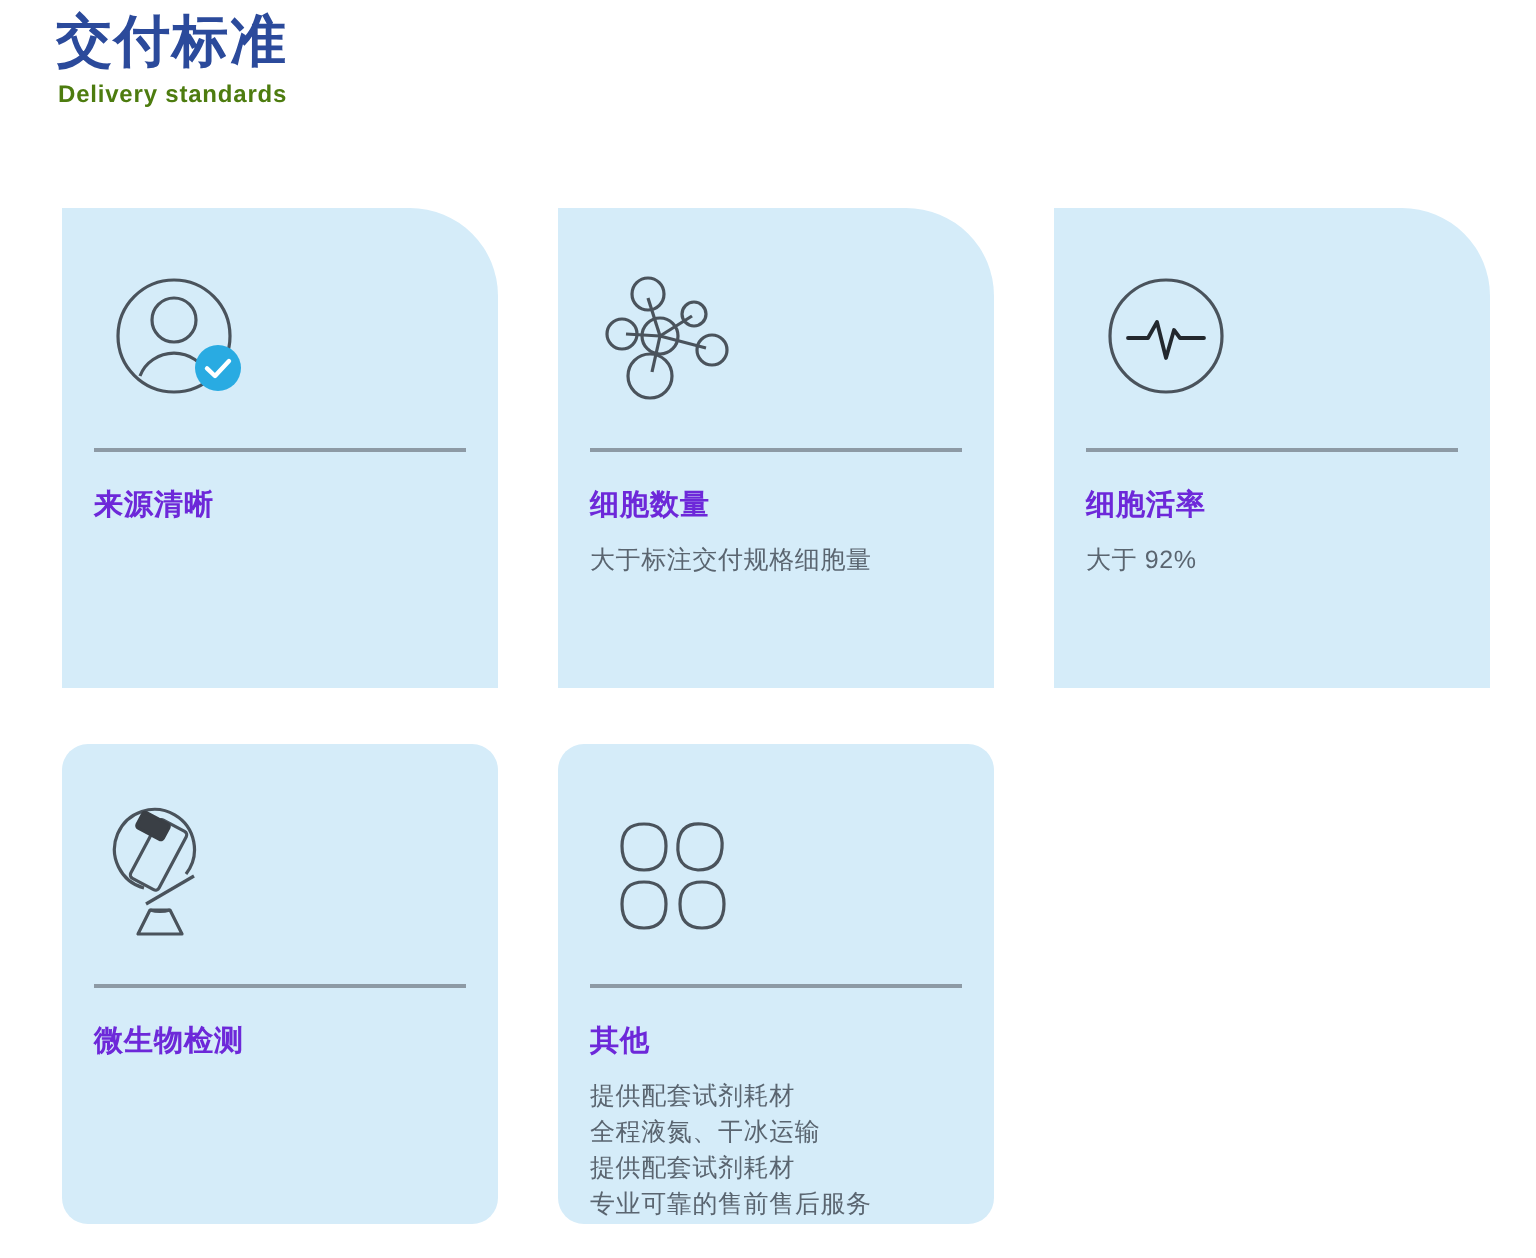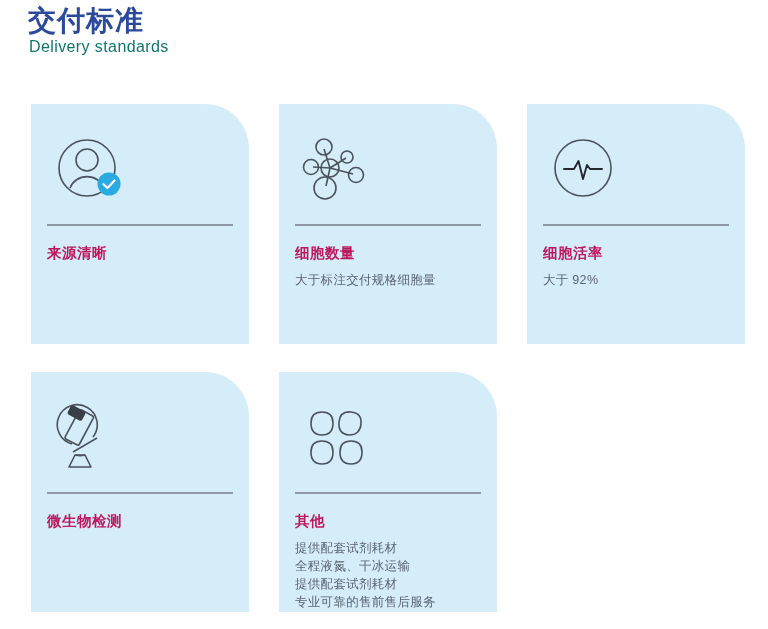--- a/index.html
+++ b/index.html
@@ -23,25 +23,26 @@
   }
   .page-title {
     font-size: 28px;
     font-weight: bold;
     color: #2b4a9b;
     letter-spacing: 1px;
     line-height: 30px;
     margin: 0;
   }
   .page-subtitle {
-    font-size: 16px;
-    color: #0f766e;
+    font-size: 12px;
+    color: #4d7c0f;
     letter-spacing: 0.4px;
     line-height: 16px;
     margin: 3px 0 0 1px;
+    font-weight: bold;
   }
 
   
   .card-grid {
     position: absolute;
     left: 31px;
     top: 104px;
     width: 710px;
     display: grid;
     grid-template-columns: 218px 218px 218px;
@@ -49,39 +50,39 @@
     row-gap: 28px;
   }
   .card {
     background: #d5ecf9;
     border-top-right-radius: 44px;
     padding: 26px 16px 14px 16px;
     box-sizing: border-box;
     position: relative;
   }
   .card.row1 { height: 240px; }
-  .card.row2 { height: 240px; }
+  .card.row2 { height: 240px; border-radius: 13px; }
 
   .card-icon {
     height: 82px;
     display: flex;
     align-items: center;
     padding-left: 6px;
     box-sizing: border-box;
   }
   .card-divider {
     height: 2px;
     background: #8d9aa5;
     margin: 12px 0 0 0;
     width: 186px;
   }
   .card-title {
     font-size: 14.5px;
     font-weight: bold;
-    color: #be185d;
+    color: #6d28d9;
     letter-spacing: 0.5px;
     margin: 18px 0 0 0;
     line-height: 18px;
   }
   .card-lines {
     margin: 9px 0 0 0;
     padding: 0;
     list-style: none;
   }
   .card-lines li {

